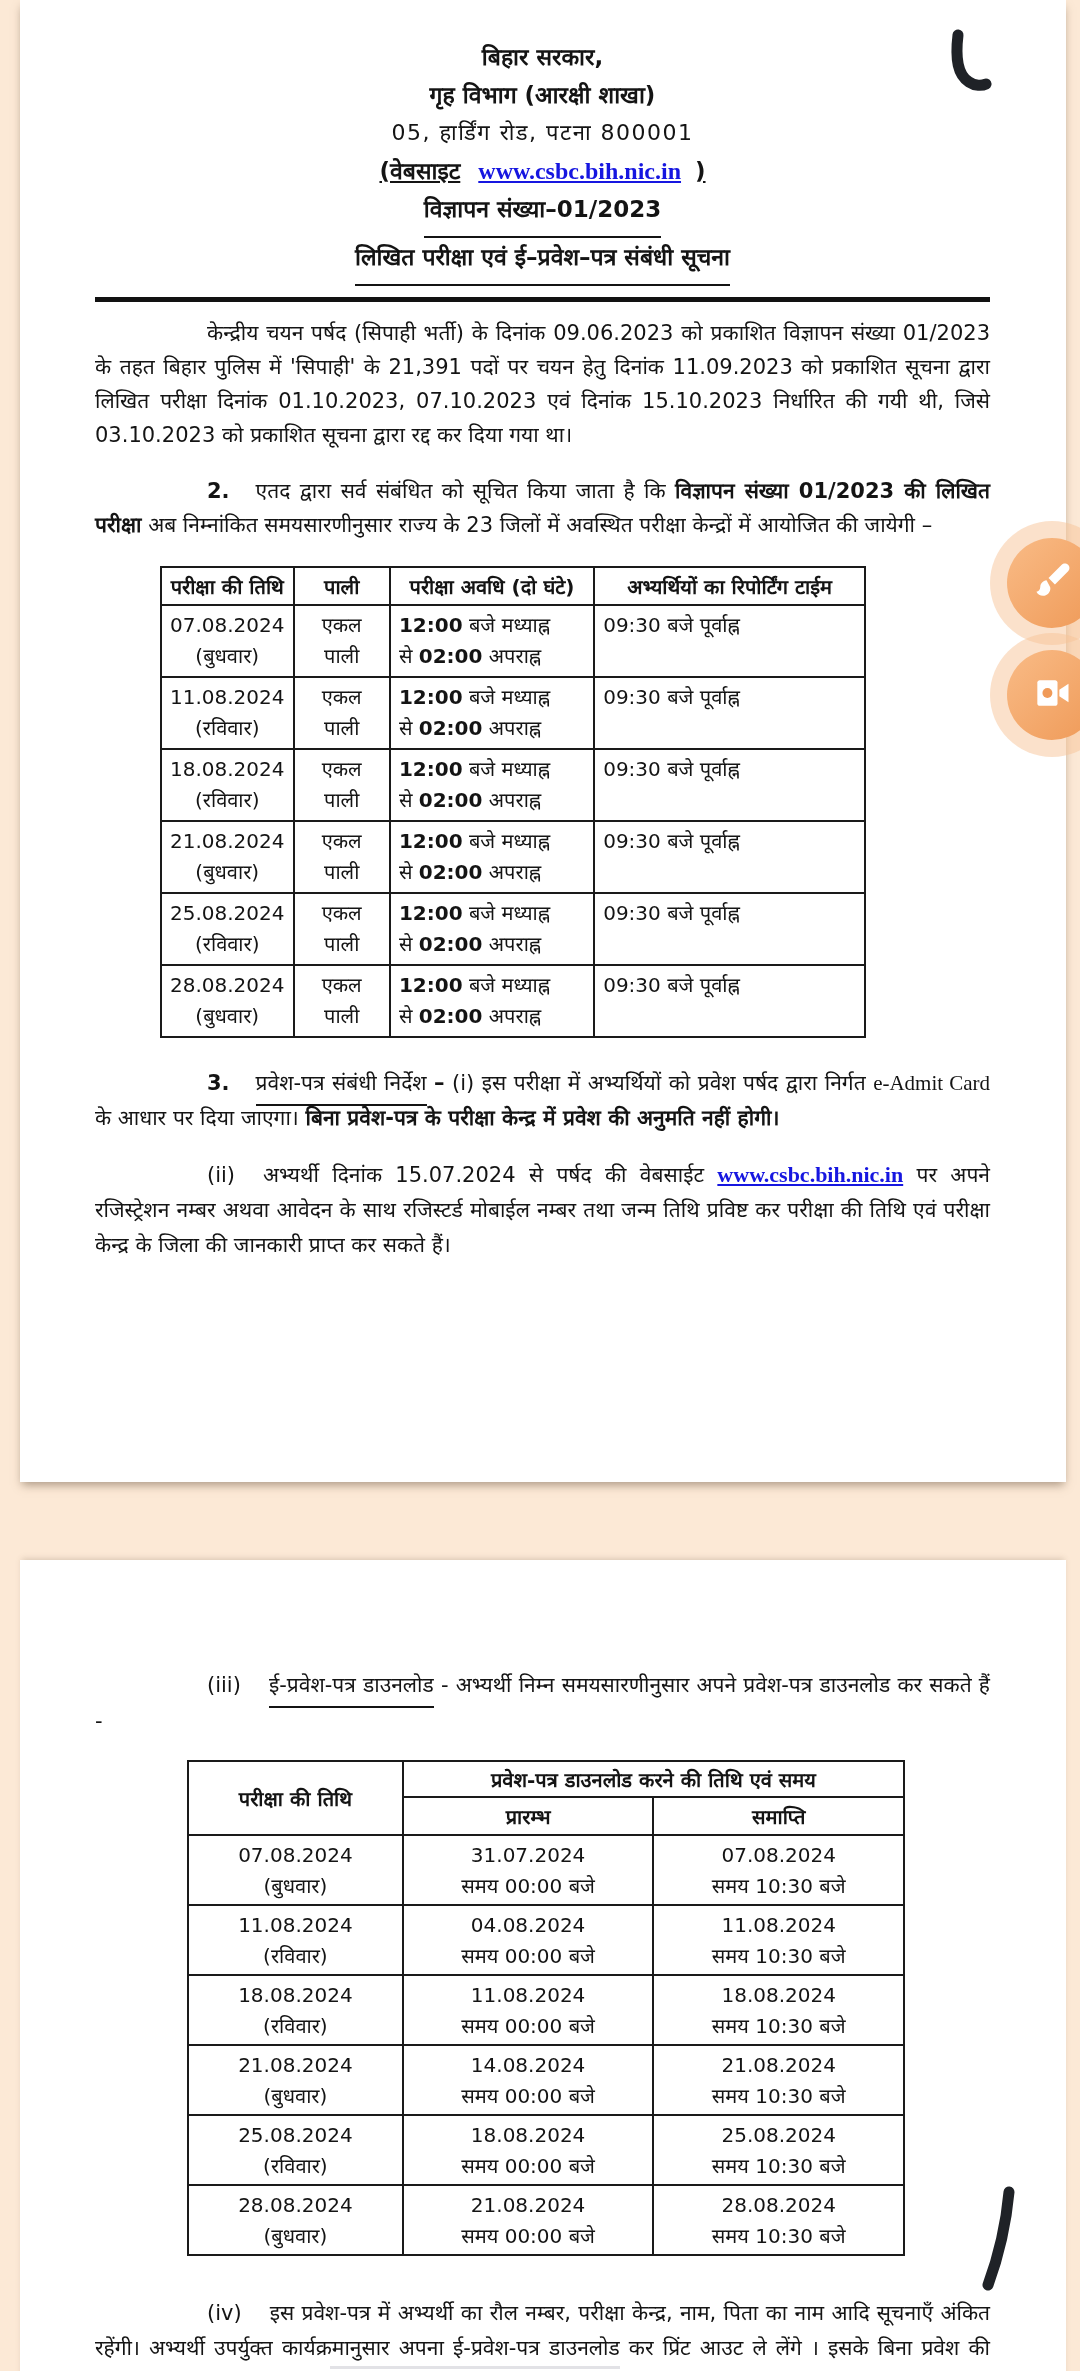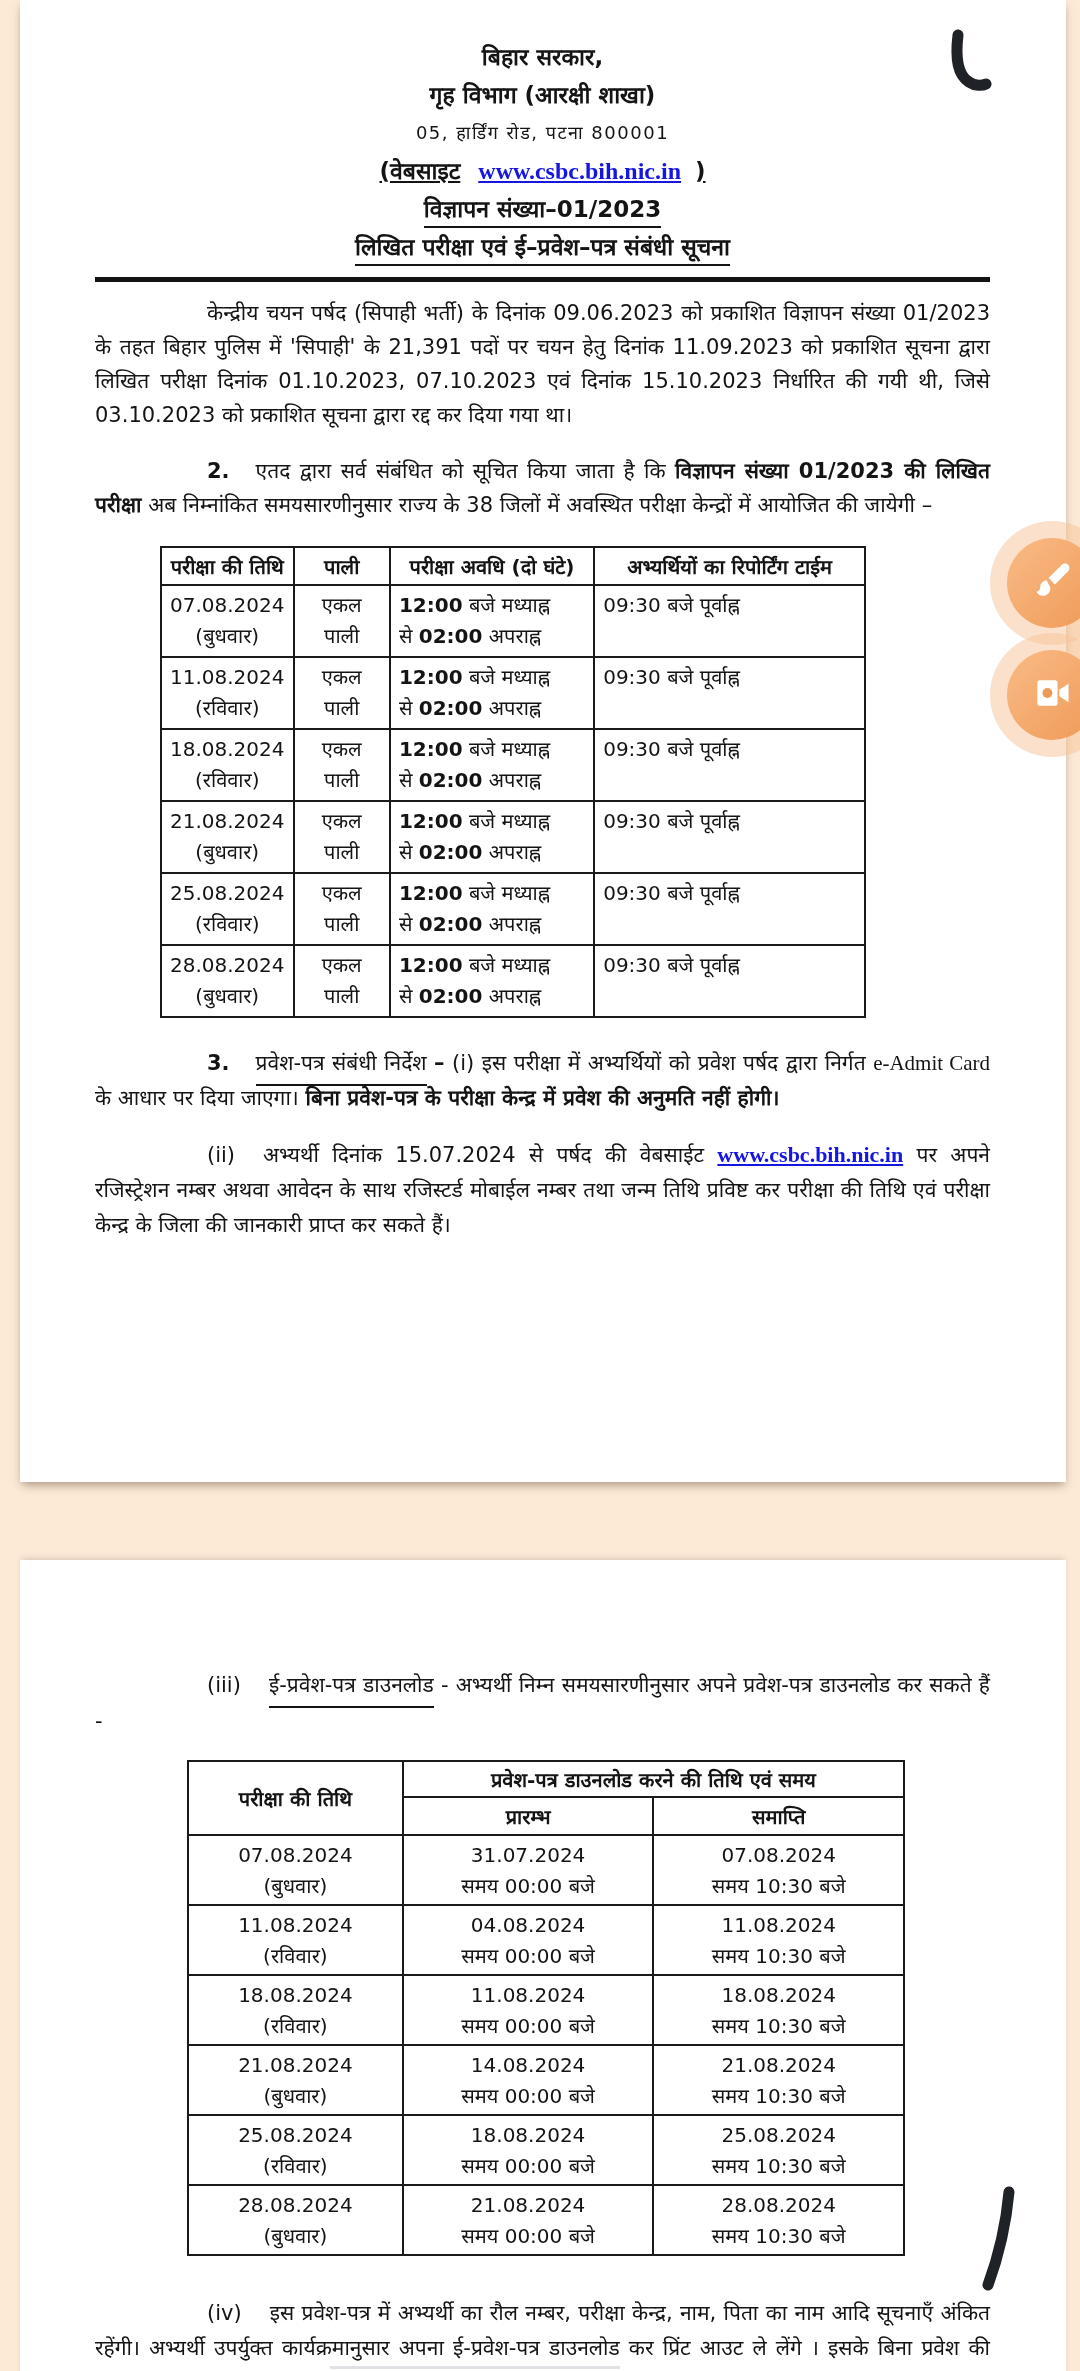--- a/index.html
+++ b/index.html
@@ -10,27 +10,27 @@
   }
   .page{
     position:absolute;left:20px;width:1046px;background:#ffffff;
     padding:0 76px 0 75px;box-sizing:border-box;
   }
   .page-1{top:0;height:1482px;box-shadow:0 5px 9px -2px rgba(105,85,65,.55);}
   .page-2{top:1560px;height:930px;box-shadow:0 -3px 6px -2px rgba(105,85,65,.25);}
 
   
   .doc-header{padding-top:38px;text-align:center;font-weight:bold;font-size:23px;line-height:38px;}
-  .addr-line{font-weight:normal;font-size:18px;letter-spacing:1.5px;}
+  .addr-line{font-weight:normal;font-size:22px;letter-spacing:1.5px;}
   .site-line .paren{font-weight:bold;text-decoration:underline;}
   .site-link{
     font-family:"Liberation Serif",serif;font-weight:bold;font-size:24px;
     color:#1616e0;text-decoration:underline;margin:0 14px 0 18px;
   }
-  .u-line{display:inline-block;border-bottom:2px solid #141414;padding-bottom:1px;line-height:32px;}
+  .u-line{display:inline-block;border-bottom:2px solid #141414;padding-bottom:11px;line-height:32px;}
   .head-rule{height:5px;background:#121212;margin-top:11px;}
 
   
   .para{font-size:21px;line-height:34px;text-align:justify;}
   .p-indent{text-indent:112px;}
   .num{font-weight:bold;margin-right:26px;}
   .rnum{margin-right:28px;}
   .bold{font-weight:bold;}
   .latin{font-family:"Liberation Serif",serif;}
   .sec-title{font-weight:normal;border-bottom:2px solid #141414;padding-bottom:9px;}
@@ -94,21 +94,21 @@
       <div><span class="u-line">लिखित परीक्षा एवं ई–प्रवेश–पत्र संबंधी सूचना</span></div>
     </div>
 
     <div class="head-rule"></div>
 
     <p class="para p-indent p1">केन्द्रीय चयन पर्षद (सिपाही भर्ती) के दिनांक 09.06.2023 को प्रकाशित विज्ञापन संख्या 01/2023 के तहत बिहार पुलिस में 'सिपाही' के 21,391 पदों पर चयन हेतु दिनांक 11.09.2023 को प्रकाशित सूचना द्वारा लिखित परीक्षा दिनांक 01.10.2023, 07.10.2023 एवं दिनांक 15.10.2023 निर्धारित की गयी थी, जिसे 03.10.2023 को प्रकाशित सूचना द्वारा रद्द कर दिया गया था।</p>
 
     <p class="para p-indent p2">
       <span class="num">2.</span><span>एतद द्वारा सर्व संबंधित को सूचित किया जाता है कि</span>
       <span class="bold">विज्ञापन संख्या 01/2023 की लिखित परीक्षा</span>
-      <span>अब निम्नांकित समयसारणीनुसार  राज्य के 38 जिलों में अवस्थित परीक्षा केन्द्रों में आयोजित की जायेगी –</span>
+      <span>अब निम्नांकित समयसारणीनुसार  राज्य के 23 जिलों में अवस्थित परीक्षा केन्द्रों में आयोजित की जायेगी –</span>
     </p>
 
     <table class="t1">
       <thead>
         <tr>
           <th style="width:16%">परीक्षा की तिथि</th>
           <th style="width:14%">पाली</th>
           <th style="width:30%">परीक्षा अवधि (दो घंटे)</th>
           <th style="width:40%">अभ्यर्थियों का रिपोर्टिंग टाईम</th>
         </tr>

